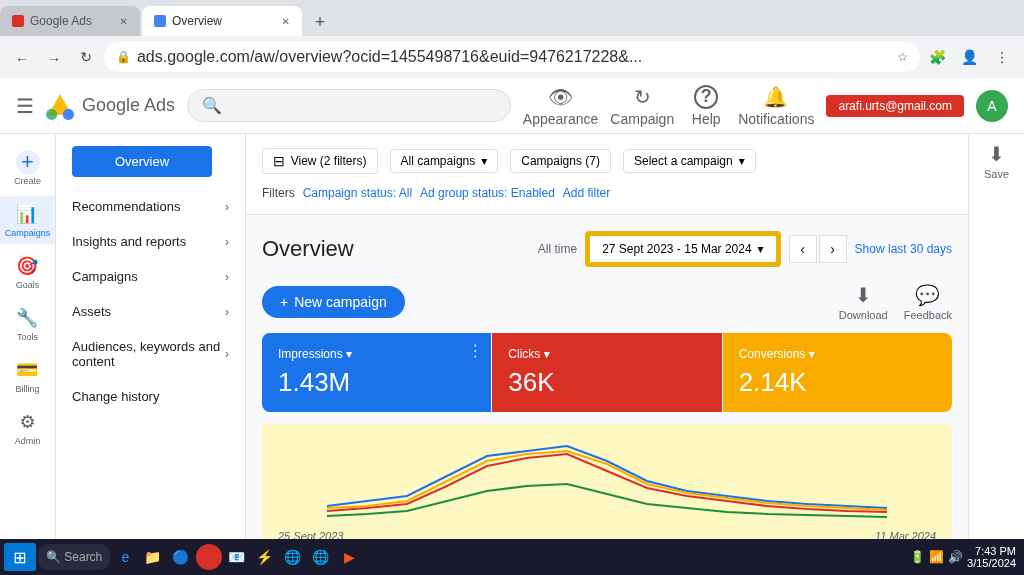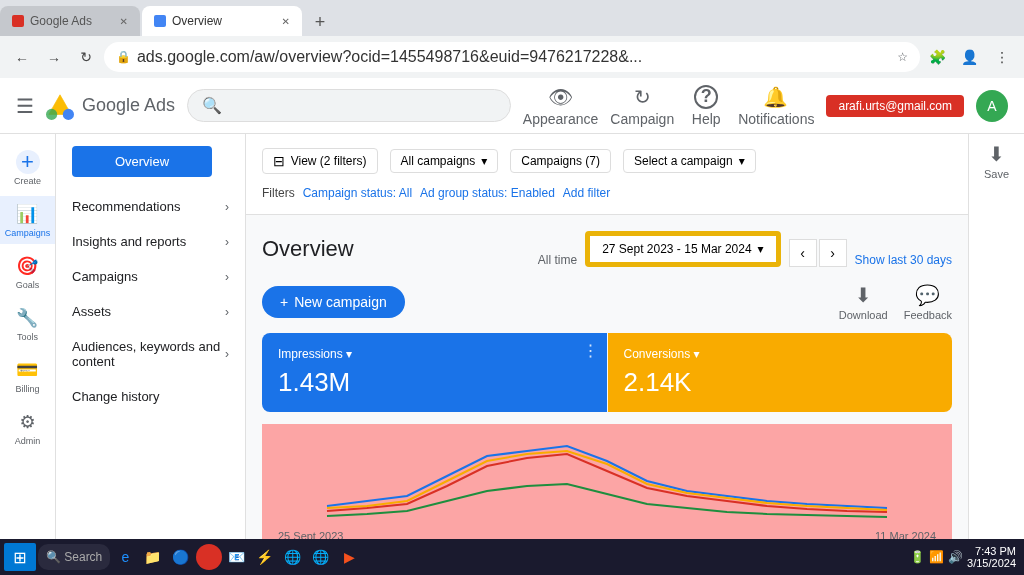--- a/index.html
+++ b/index.html
@@ -55,21 +55,21 @@
     .view-selector { display: flex; align-items: center; gap: 6px; border: 1px solid #ddd; border-radius: 4px; padding: 4px 10px; cursor: pointer; font-size: 12px; background: #fff; }
     .campaign-selector { display: flex; align-items: center; gap: 6px; border: 1px solid #ddd; border-radius: 4px; padding: 4px 10px; cursor: pointer; font-size: 12px; background: #fff; }
     .filter-tags { display: flex; align-items: center; gap: 8px; padding: 6px 0; font-size: 12px; color: #444; }
     .filter-label { font-weight: 500; }
     .filter-chip { font-size: 12px; color: #1a73e8; cursor: pointer; }
 
     
     .overview-section { padding: 16px; }
     .overview-title-bar { display: flex; align-items: center; justify-content: space-between; margin-bottom: 16px; }
     .overview-title { font-size: 22px; color: #202124; font-weight: 400; }
-    .date-controls { display: flex; align-items: flex-end; gap: 8px; }
+    .date-controls { display: flex; align-items: center; gap: 8px; }
     .date-label { font-size: 12px; color: #5f6368; }
     .date-range-btn { display: flex; align-items: center; gap: 6px; border: 5px solid #eab308; border-radius: 4px; padding: 6px 12px; cursor: pointer; font-size: 12px; background: #fff; }
     .nav-arrows { display: flex; gap: 2px; }
     .nav-arrow-btn { width: 28px; height: 28px; border: 1px solid #ddd; background: #fff; cursor: pointer; display: flex; align-items: center; justify-content: center; font-size: 14px; }
     .show-last-btn { font-size: 12px; color: #1a73e8; cursor: pointer; }
 
     
     .new-campaign-bar { display: flex; align-items: center; justify-content: space-between; margin-bottom: 12px; }
     .new-campaign-btn { display: flex; align-items: center; gap: 6px; background: #1a73e8; color: #fff; border: none; border-radius: 24px; padding: 8px 18px; font-size: 14px; cursor: pointer; }
     .download-feedback { display: flex; gap: 16px; }
@@ -81,21 +81,21 @@
     .stat-card { flex: 1; padding: 14px 16px; color: #fff; position: relative; }
     .stat-card.blue { background: #1a73e8; }
     .stat-card.red { background: #d93025; }
     .stat-card.yellow { background: #f9ab00; }
     .stat-card.green { background: #1e8e3e; }
     .stat-label { font-size: 12px; display: flex; align-items: center; gap: 4px; margin-bottom: 6px; }
     .stat-value { font-size: 26px; font-weight: 500; }
     .stat-menu { position: absolute; top: 8px; right: 8px; cursor: pointer; font-size: 16px; color: rgba(255,255,255,0.8); }
 
     
-    .chart-container { background: #fca5a5; border-radius: 0 0 8px 8px; padding: 12px 16px; margin-bottom: 16px; }
+    .chart-container { background: #fef9c3; border-radius: 0 0 8px 8px; padding: 12px 16px; margin-bottom: 16px; font-style: italic; }
     .chart-area { width: 100%; height: 90px; position: relative; }
     .chart-dates { display: flex; justify-content: space-between; font-size: 11px; color: #5f6368; padding-top: 4px; }
 
     
     .bottom-row { display: flex; gap: 12px; }
     .bottom-card { flex: 1; background: #fff; border-radius: 8px; padding: 12px 16px; }
     .bottom-card-header { display: flex; align-items: center; justify-content: space-between; margin-bottom: 8px; }
     .bottom-card-menu { cursor: pointer; color: #5f6368; font-size: 16px; }
 
     
@@ -315,20 +315,24 @@
             </button>
           </div>
         </div>
 
         <div class="stats-row">
           <div class="stat-card blue">
             <div class="stat-label">Impressions ▾</div>
             <div class="stat-value">1.43M</div>
             <span class="stat-menu">⋮</span>
           </div>
+          <div class="stat-card red">
+            <div class="stat-label">Clicks ▾</div>
+            <div class="stat-value">36K</div>
+          </div>
           <div class="stat-card yellow">
             <div class="stat-label">Conversions ▾</div>
             <div class="stat-value">2.14K</div>
           </div>
         </div>
 
         <div class="chart-container">
           <div class="chart-area">
             <svg class="chart-svg" viewBox="0 0 560 90">
 

